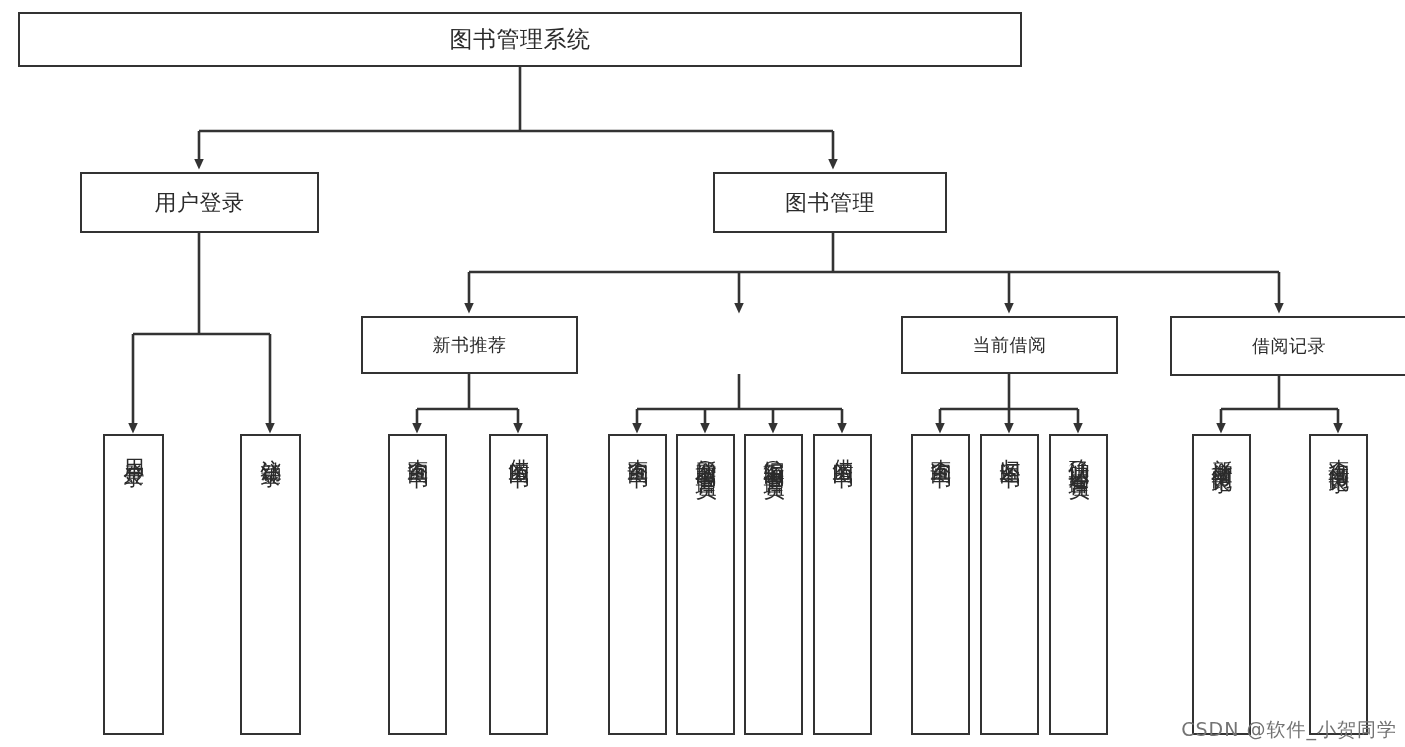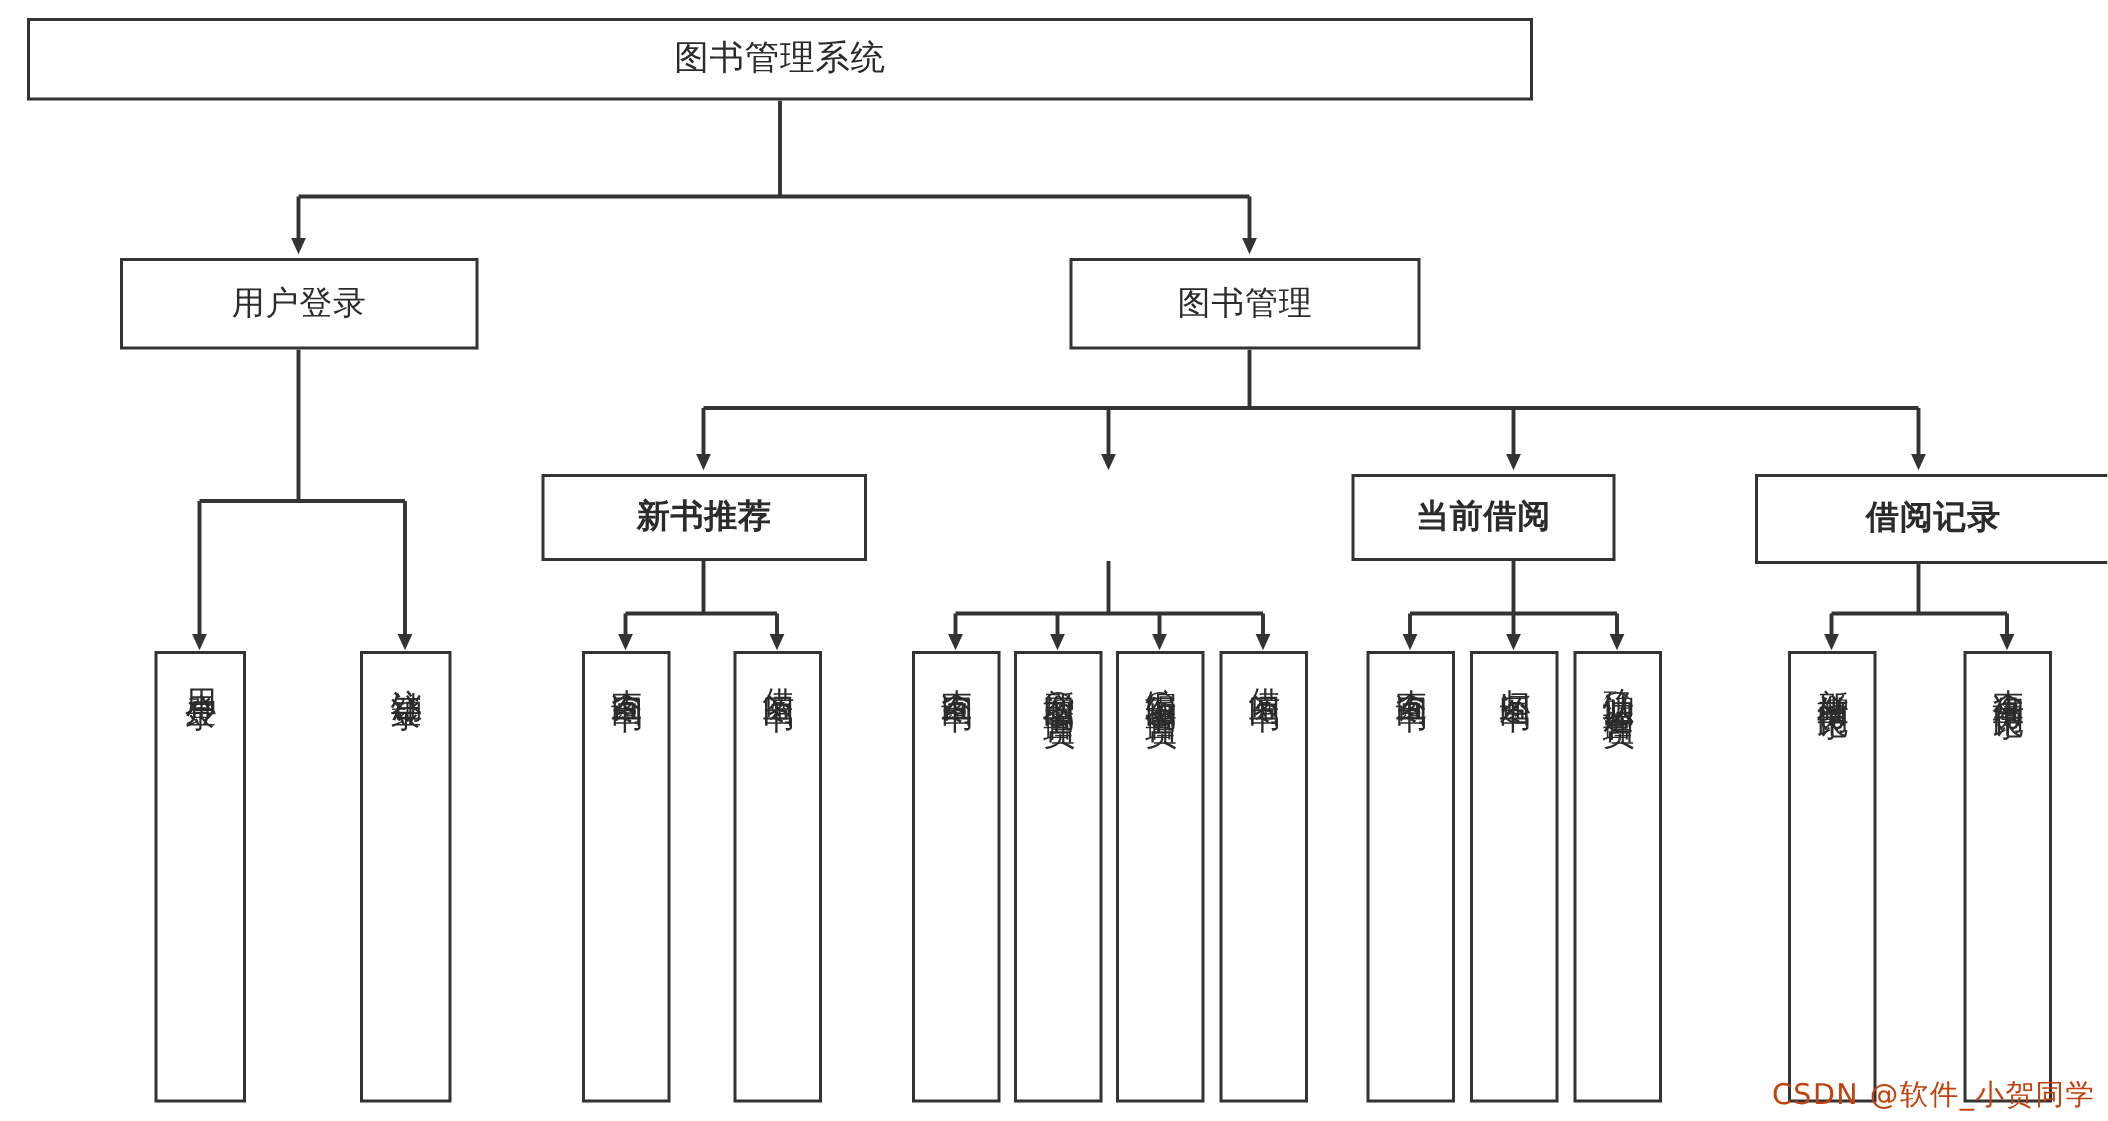--- a/index.html
+++ b/index.html
@@ -40,42 +40,42 @@
     color: #2b2b2b;
     font-size: 22px;
     line-height: 1.15;
     letter-spacing: 0.5px;
     white-space: nowrap;
     text-align: center;
     font-family: "DejaVu Sans", "Liberation Sans", sans-serif;
   }
   .node.root .node-label { font-size: 23px; }
   .node.level2 .node-label { font-size: 22px; }
-  .node.level3 .node-label { font-size: 22px; font-weight: bold; }
+  .node.level3 .node-label { font-size: 18px; }
   
   .node.leaf {
     align-items: flex-start;
     justify-content: center;
     padding-top: 0;
   }
   .node.leaf .node-label {
     writing-mode: vertical-rl;
     text-orientation: upright;
     white-space: pre;
     font-size: 21px;
     letter-spacing: 3px;
     line-height: 1;
     margin-top: 6px;
   }
   .watermark {
     position: absolute;
     right: 8px;
     bottom: 4px;
     font-size: 19px;
-    color: #c2410c;
+    color: #737373;
     letter-spacing: 1px;
     z-index: 5;
     white-space: nowrap;
     font-family: "DejaVu Sans", "Liberation Sans", sans-serif;
   }
 </style>
 </head>
 <body>
 
 <div id="diagram-root">
@@ -140,21 +140,21 @@
 
   <div class="node level2" style="left:713px; top:172px; width:234px; height:61px;">
     <span class="node-label">图书管理</span>
   </div>
 
   <div class="node level3" style="left:361px; top:316px; width:217px; height:58px;">
     <span class="node-label">新书推荐</span>
   </div>
 
 
-  <div class="node level3" style="left:901px; top:316px; width:176px; height:58px;">
+  <div class="node level3" style="left:901px; top:316px; width:217px; height:58px;">
     <span class="node-label">当前借阅</span>
   </div>
 
   <div class="node level3" style="left:1170px; top:316px; width:238px; height:60px;">
     <span class="node-label">借阅记录</span>
   </div>
 
   <div class="node leaf" style="left:103px; top:434px; width:61px; height:301px;">
     <span class="node-label">用户登录</span>
   </div>

